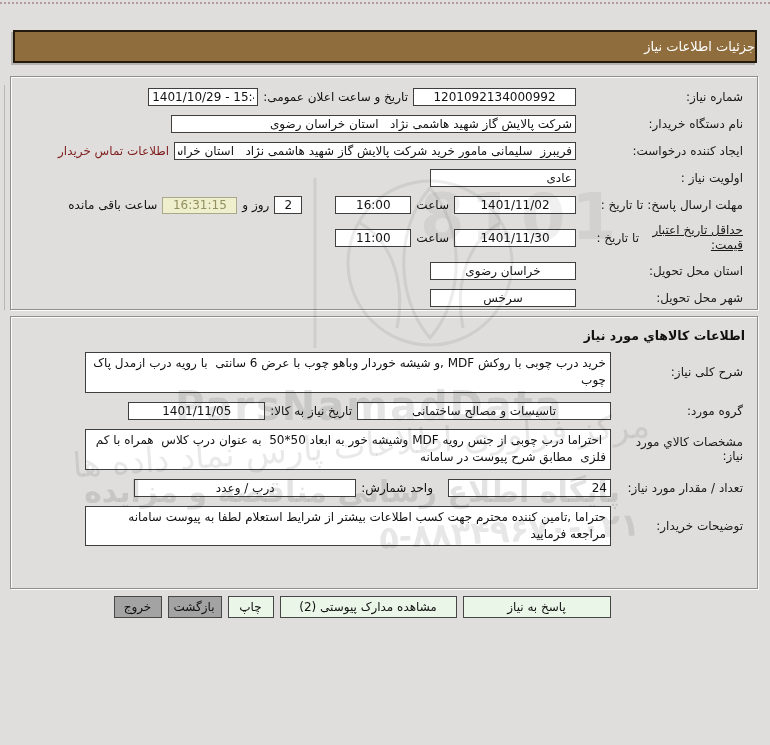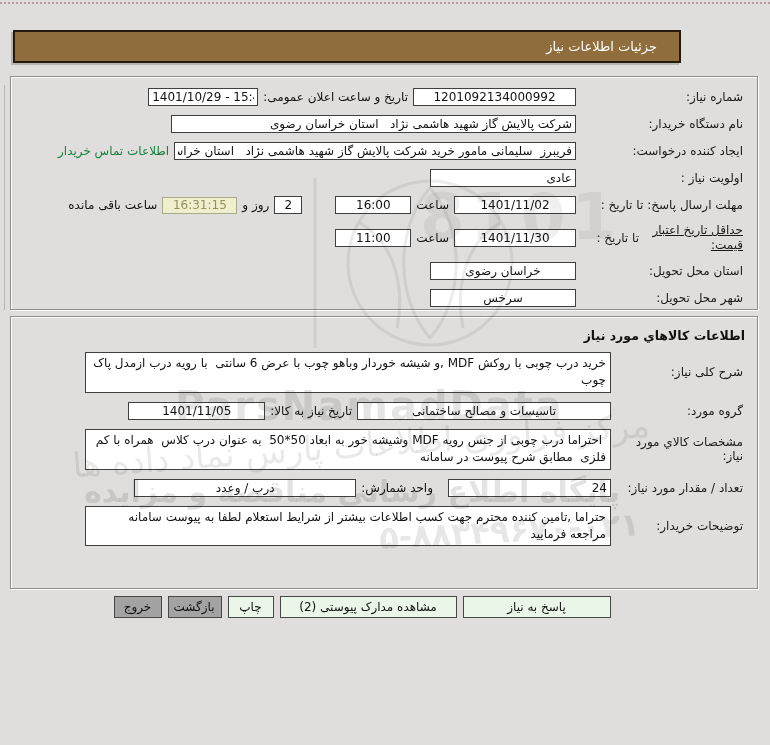--- a/index.html
+++ b/index.html
@@ -5,23 +5,23 @@
   * { margin:0; padding:0; box-sizing:border-box; }
   html,body { background:#dfdedc; }
   .screen {
     position:relative; width:770px; height:745px;
     background:#dfdedc; overflow:hidden; direction:rtl;
     font-family:"DejaVu Sans", sans-serif; font-size:12px; color:#111;
   }
   .top-dotted { position:absolute; left:0; top:2px; width:770px; height:0;
     border-top:2px dotted #b49c9c; }
   .title-bar {
-    position:absolute; left:13px; top:30px; width:668px; height:33px;
+    position:absolute; left:13px; top:30px; width:744px; height:33px;
     background:#8f6d3c; border:2px solid #241a0e;
-    color:#fff; font-size:13px; line-height:29px; padding-right:22px;
+    color:#fff; font-size:13px; line-height:29px; padding-right:0;
     text-align:right; box-shadow:-2px 2px 0 rgba(60,50,40,.25);
   }
   .panel {
     position:absolute; left:10px; width:748px;
     border:1px solid #8f8f8f; box-shadow:1px 1px 0 #fbfbfb, inset 1px 1px 0 #fbfbfb;
     padding:11px 8px 0 8px;
   }
   .panel1 { top:76px;  height:234px; }
   .panel2 { top:316px; height:273px; }
   .frow { display:flex; align-items:center; gap:5px; margin-bottom:9px; }
@@ -35,21 +35,21 @@
     font-family:"DejaVu Sans", sans-serif; font-size:12px; color:#111;
     padding:0 3px; direction:rtl; text-align:right;
   }
   textarea.inp { height:auto; resize:none; overflow:hidden; line-height:1.45; padding:2px 4px; }
   .ltr { direction:ltr; }
   .center { text-align:center; }
   .w110{width:110px}.w130{width:122px}.w137{width:137px}.w146{width:146px}
   .w163{width:163px}.w222{width:222px}.w254{width:254px}.w405{width:405px}
   .w526{width:526px}.w60{width:76px}.w28{width:28px}
   .h40{height:40px}.h60{height:60px}.h64{height:64px}
-  .link { color:#15803d; cursor:pointer; white-space:nowrap;margin-left:39px; }
+  .link { color:#7f1d1d; cursor:pointer; white-space:nowrap;margin-left:39px; }
   .countdown { width:75px; height:17px; background:#efeecd; border:1px solid #a9a98c;
     color:#91905e; text-align:center; font-size:12px; line-height:15px; direction:ltr; }
   .daysbox { margin-right:28px; }
   .midlbl { white-space:nowrap; }
   .gap10 { margin-right:10px; }
   .section-title { font-weight:bold; font-size:12.5px; text-align:right; margin:0 4px 9px 0; }
   .btn-row { position:absolute; top:596px; left:-23px; width:770px;
     display:flex; direction:rtl; justify-content:center; gap:6px; }
   .btn { height:22px; border:1px solid #474747; background:#eaf6e7;
     font-family:"DejaVu Sans", sans-serif; font-size:12px; color:#111;

